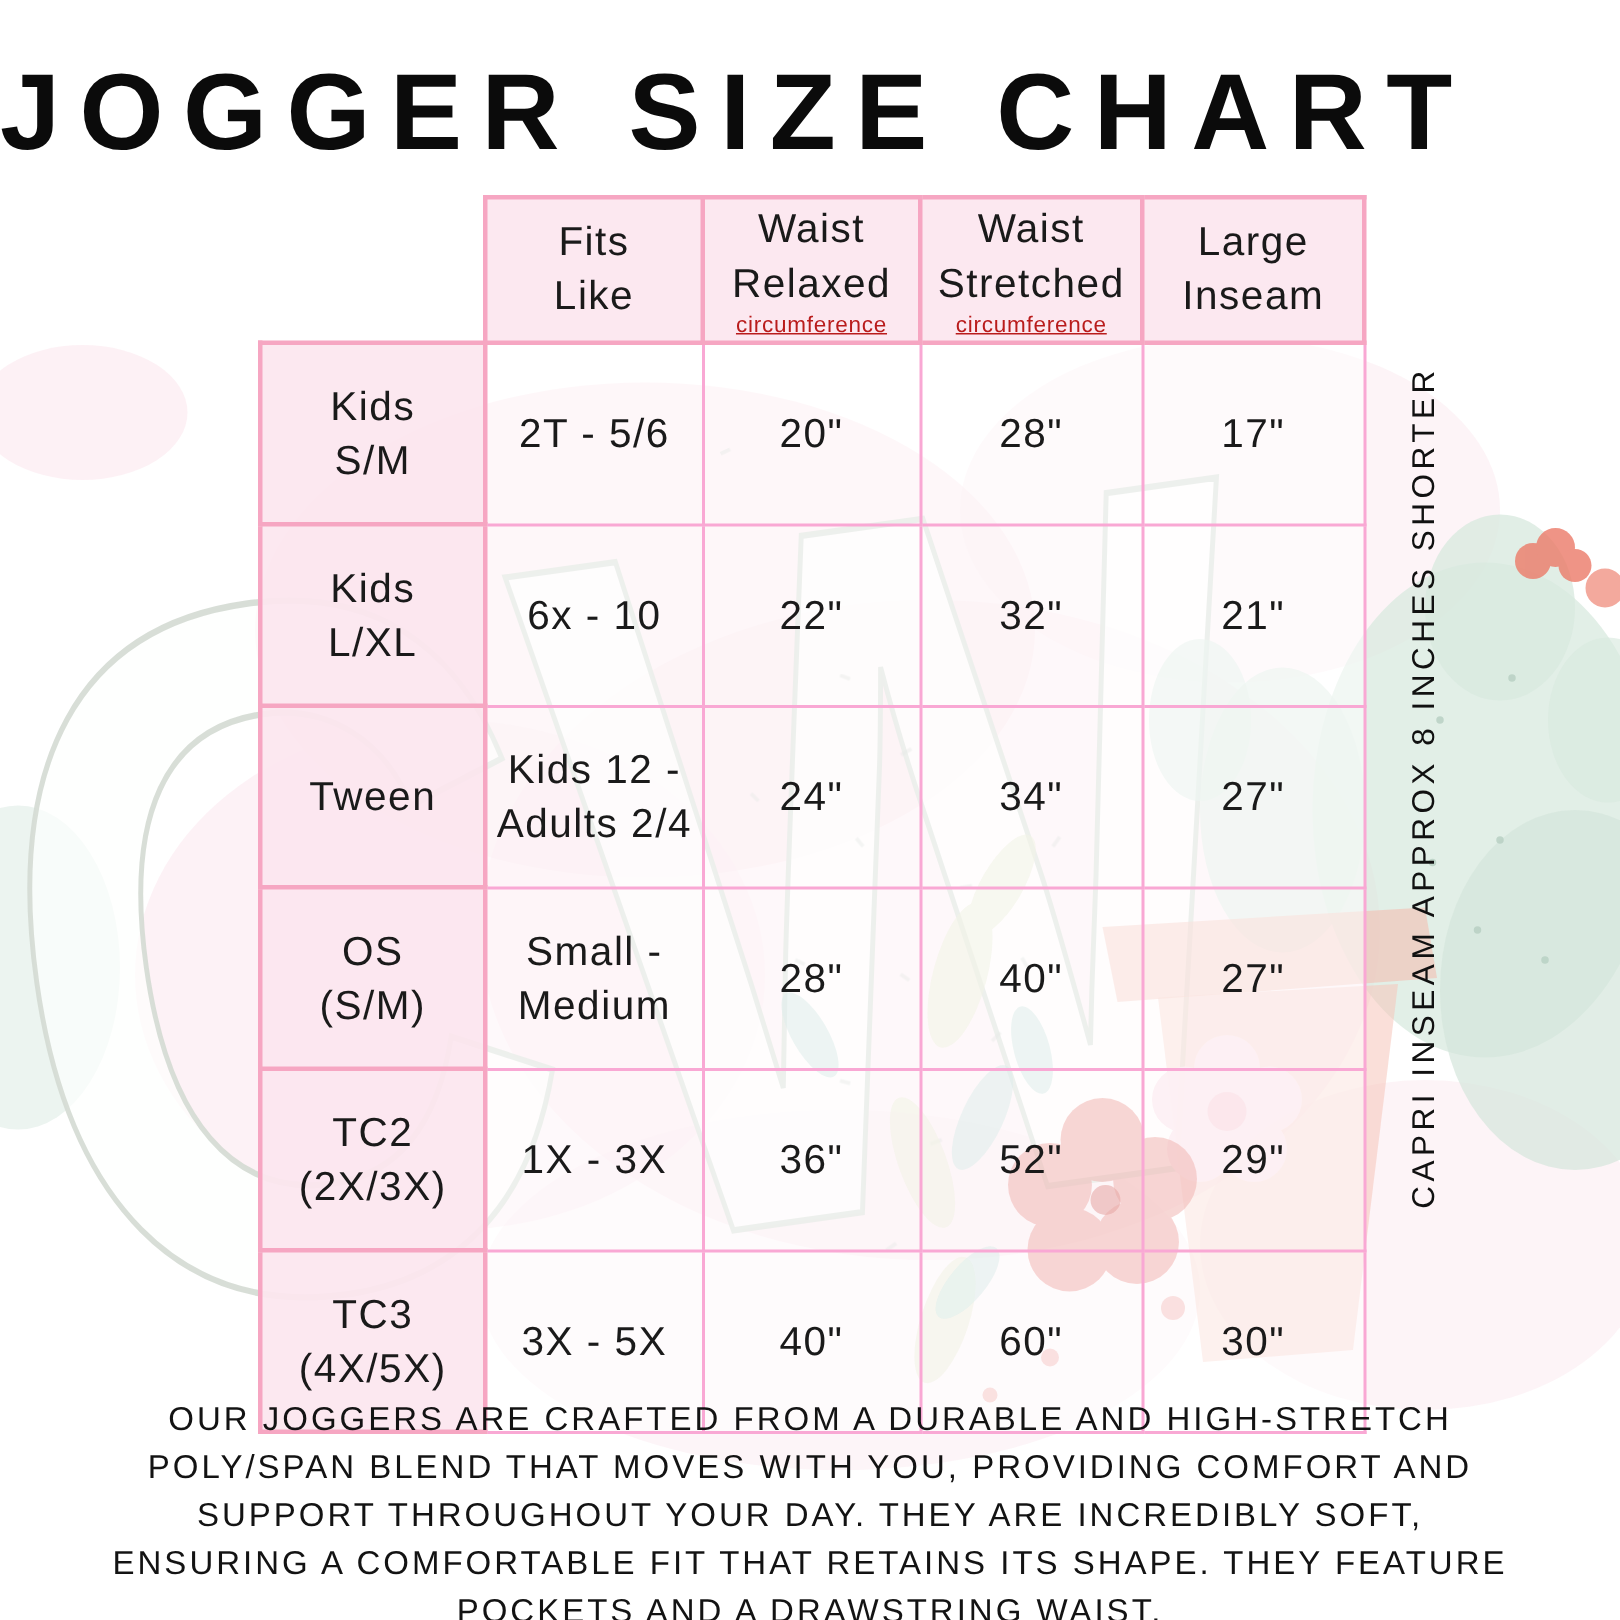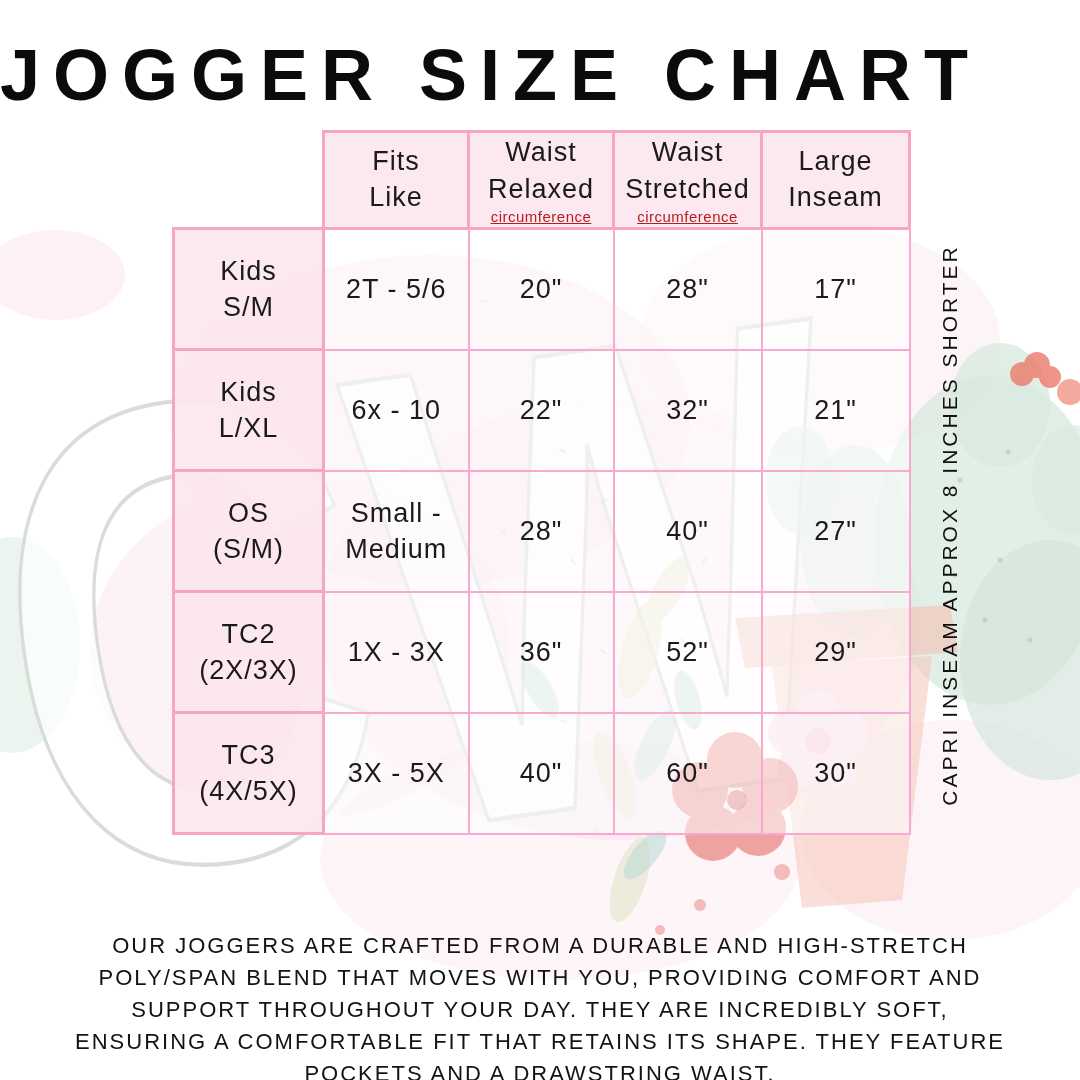--- a/index.html
+++ b/index.html
@@ -219,20 +219,28 @@
     </tr>
     <tr class="brow">
       <th class="rlabel pre">Kids
 L/XL</th>
       <td class="dcell pre">6x - 10</td>
       <td class="dcell">22"</td>
       <td class="dcell">32"</td>
       <td class="dcell">21"</td>
     </tr>
     <tr class="brow">
+      <th class="rlabel pre">Tween</th>
+      <td class="dcell pre">Kids 12 -
+Adults 2/4</td>
+      <td class="dcell">24"</td>
+      <td class="dcell">34"</td>
+      <td class="dcell">27"</td>
+    </tr>
+    <tr class="brow">
       <th class="rlabel pre">OS
 (S/M)</th>
       <td class="dcell pre">Small -
 Medium</td>
       <td class="dcell">28"</td>
       <td class="dcell">40"</td>
       <td class="dcell">27"</td>
     </tr>
     <tr class="brow">
       <th class="rlabel pre">TC2

